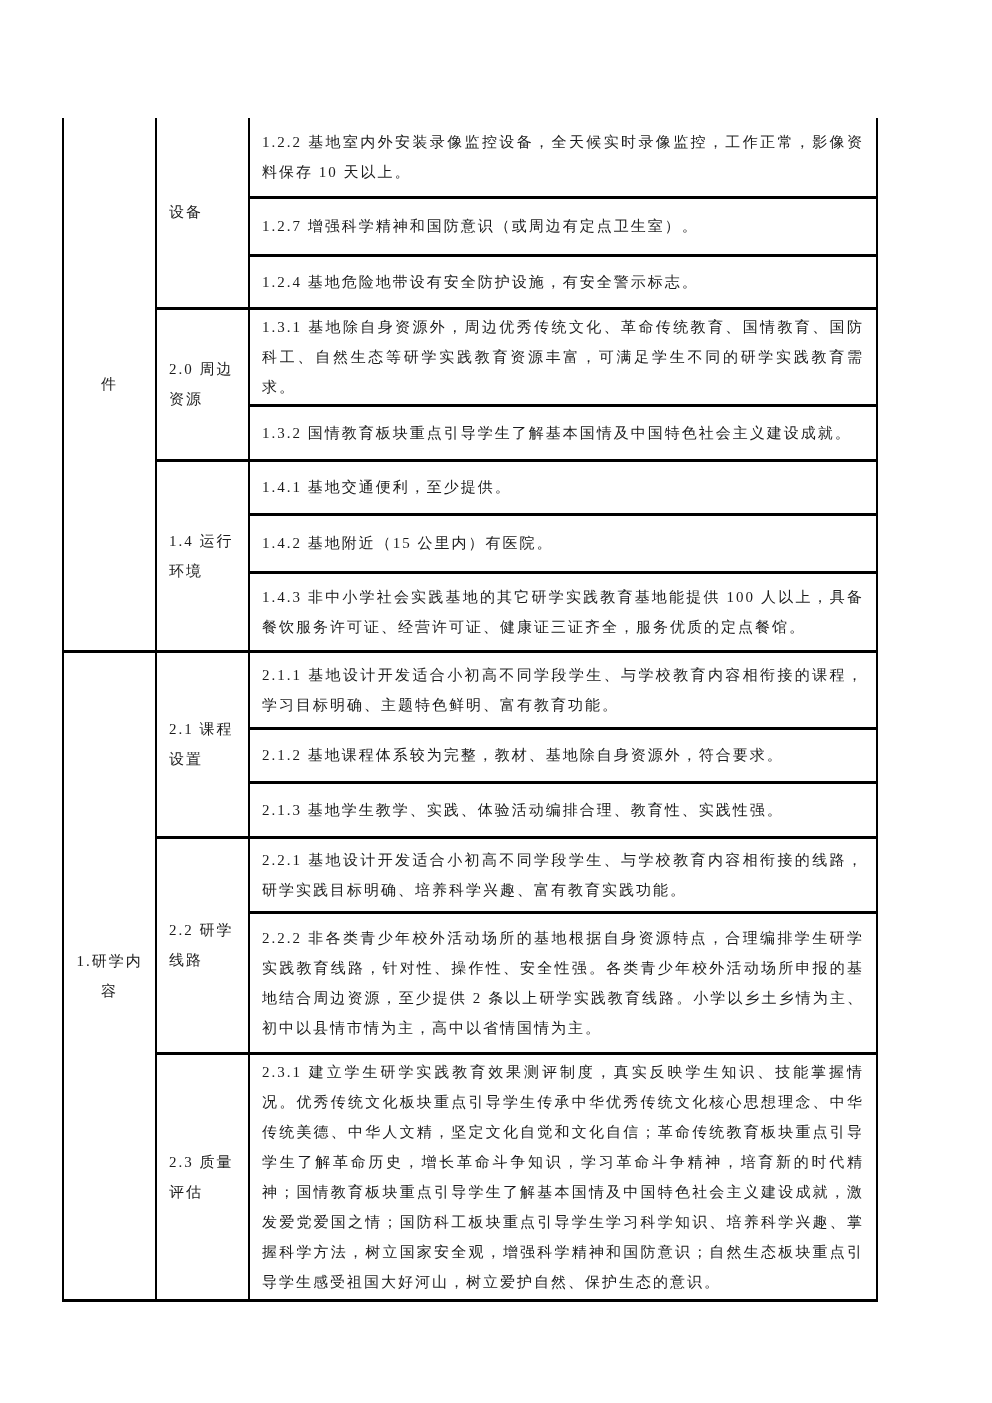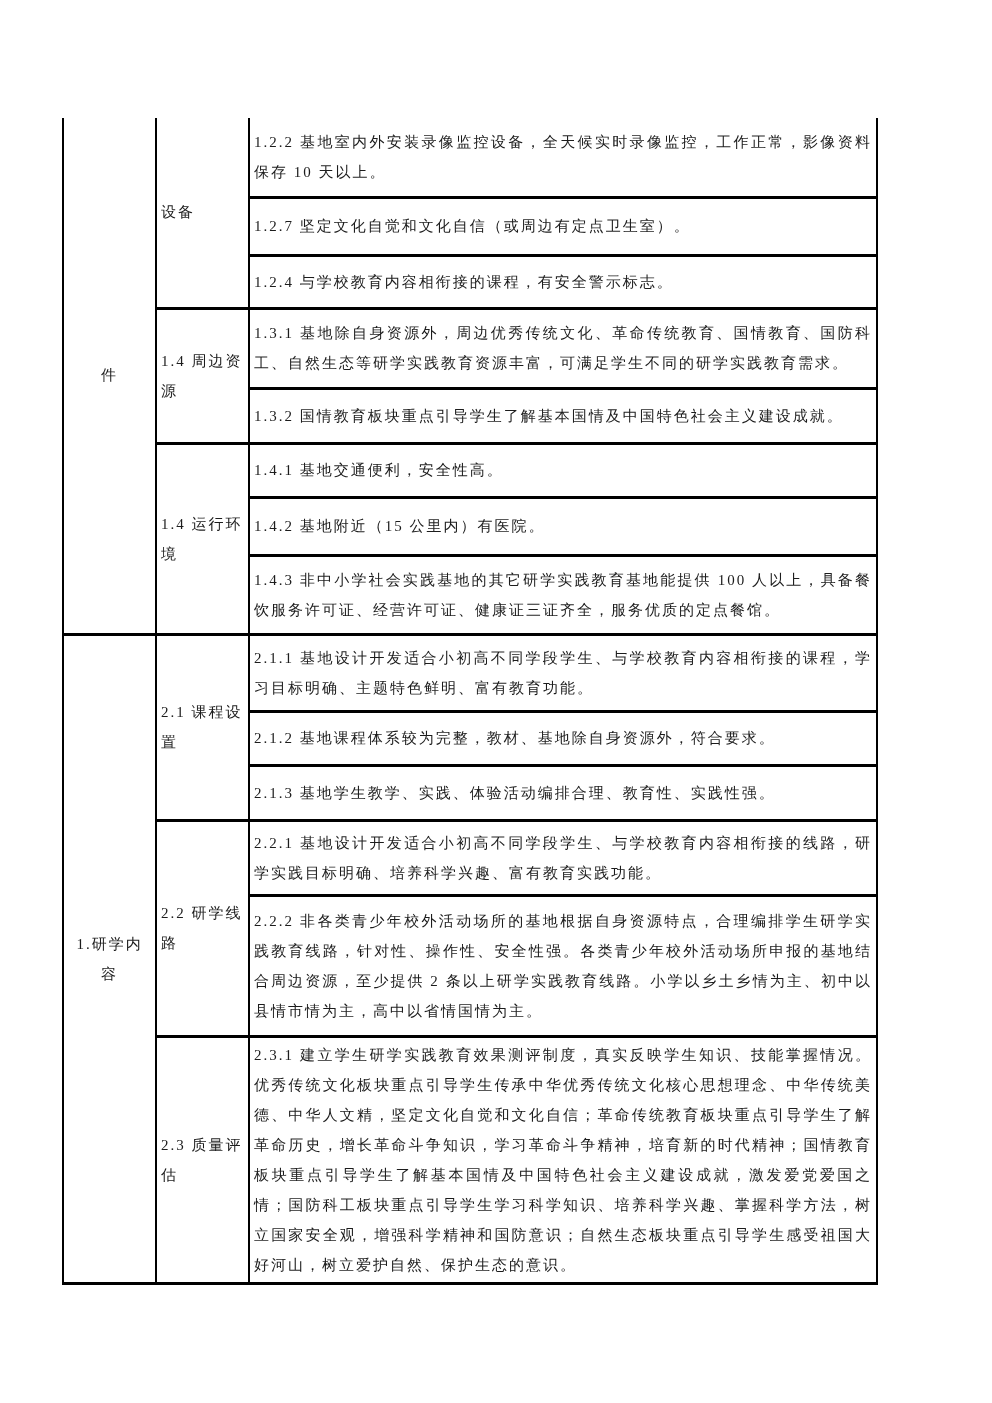--- a/index.html
+++ b/index.html
@@ -24,21 +24,21 @@
     border-collapse: collapse;
     table-layout: fixed;
   }
   table.grid td {
     border: 2px solid #000000;
     border-top-width: 3px;
     border-bottom-width: 3px;
     font-size: 15px;
     letter-spacing: 2px;
     line-height: 30px;
-    padding: 2px 4px;
+    padding: 2px 12px;
     vertical-align: middle;
     word-break: break-all;
     overflow: hidden;
   }
   
   tr.first > td { border-top: 0; }
 
   td.cat {
     text-align: center;
     padding: 2px 9px;
@@ -72,37 +72,37 @@
       <col style="width:628px">
     </colgroup>
 
     <tbody>
         <tr class="first" style="height:79px">
       <td class="cat cat-top" rowspan="8">件</td>
       <td class="grp grp-top" rowspan="3">设备</td>
       <td class="crit">1.2.2 基地室内外安装录像监控设备，全天候实时录像监控，工作正常，影像资料保存 10 天以上。</td>
     </tr>
     <tr style="height:58px">
-      <td class="crit">1.2.7 坚定文化自觉和文化自信（或周边有定点卫生室）。</td>
+      <td class="crit">1.2.7 增强科学精神和国防意识（或周边有定点卫生室）。</td>
     </tr>
     <tr style="height:53px">
-      <td class="crit">1.2.4 与学校教育内容相衔接的课程，有安全警示标志。</td>
+      <td class="crit">1.2.4 基地危险地带设有安全防护设施，有安全警示标志。</td>
     </tr>
 
     <tr style="height:80px">
-      <td class="grp" rowspan="2">1.4 周边资源</td>
+      <td class="grp" rowspan="2">2.0 周边资源</td>
       <td class="crit">1.3.1 基地除自身资源外，周边优秀传统文化、革命传统教育、国情教育、国防科工、自然生态等研学实践教育资源丰富，可满足学生不同的研学实践教育需求。</td>
     </tr>
     <tr style="height:55px">
       <td class="crit">1.3.2 国情教育板块重点引导学生了解基本国情及中国特色社会主义建设成就。</td>
     </tr>
 
     <tr style="height:54px">
       <td class="grp" rowspan="3">1.4 运行环境</td>
-      <td class="crit">1.4.1 基地交通便利，安全性高。</td>
+      <td class="crit">1.4.1 基地交通便利，至少提供。</td>
     </tr>
     <tr style="height:58px">
       <td class="crit">1.4.2 基地附近（15 公里内）有医院。</td>
     </tr>
     <tr style="height:79px">
       <td class="crit">1.4.3 非中小学社会实践基地的其它研学实践教育基地能提供 100 人以上，具备餐饮服务许可证、经营许可证、健康证三证齐全，服务优质的定点餐馆。</td>
     </tr>
 
     <tr style="height:77px">
       <td class="cat" rowspan="6">1.研学内容</td>

